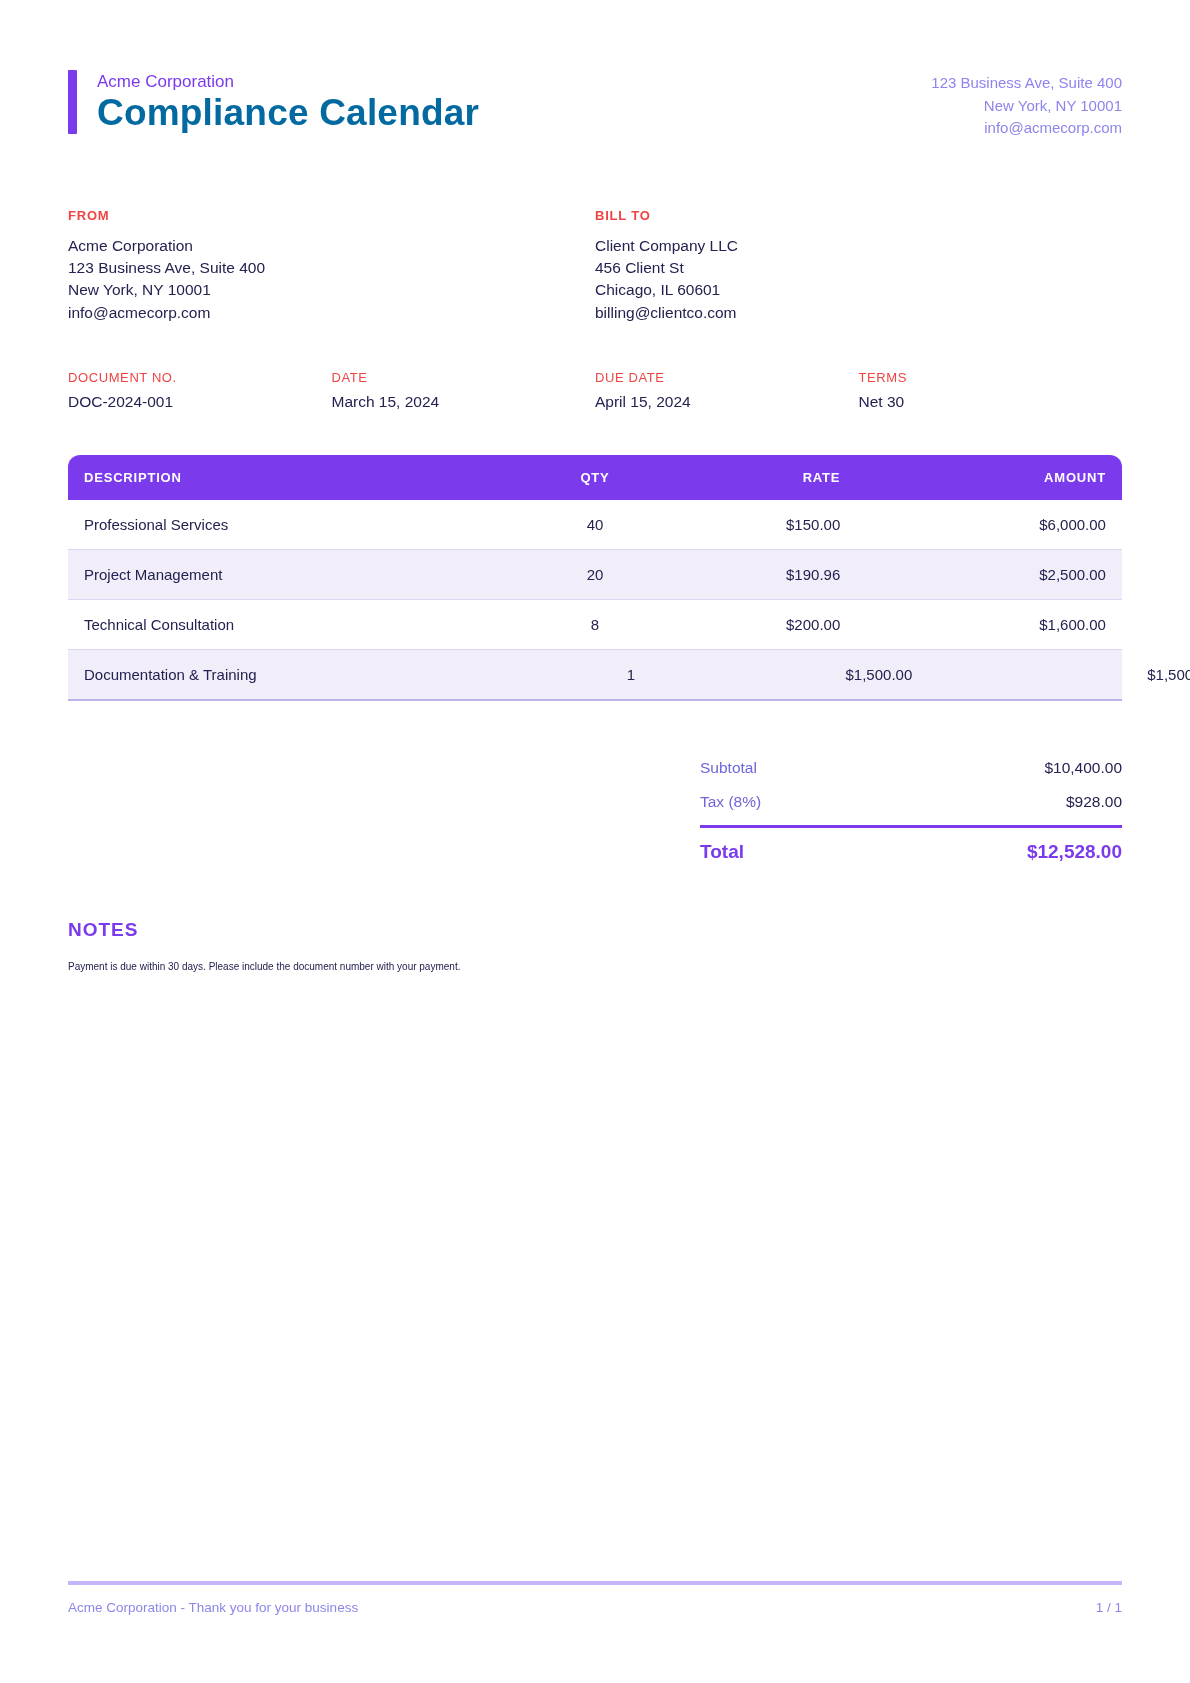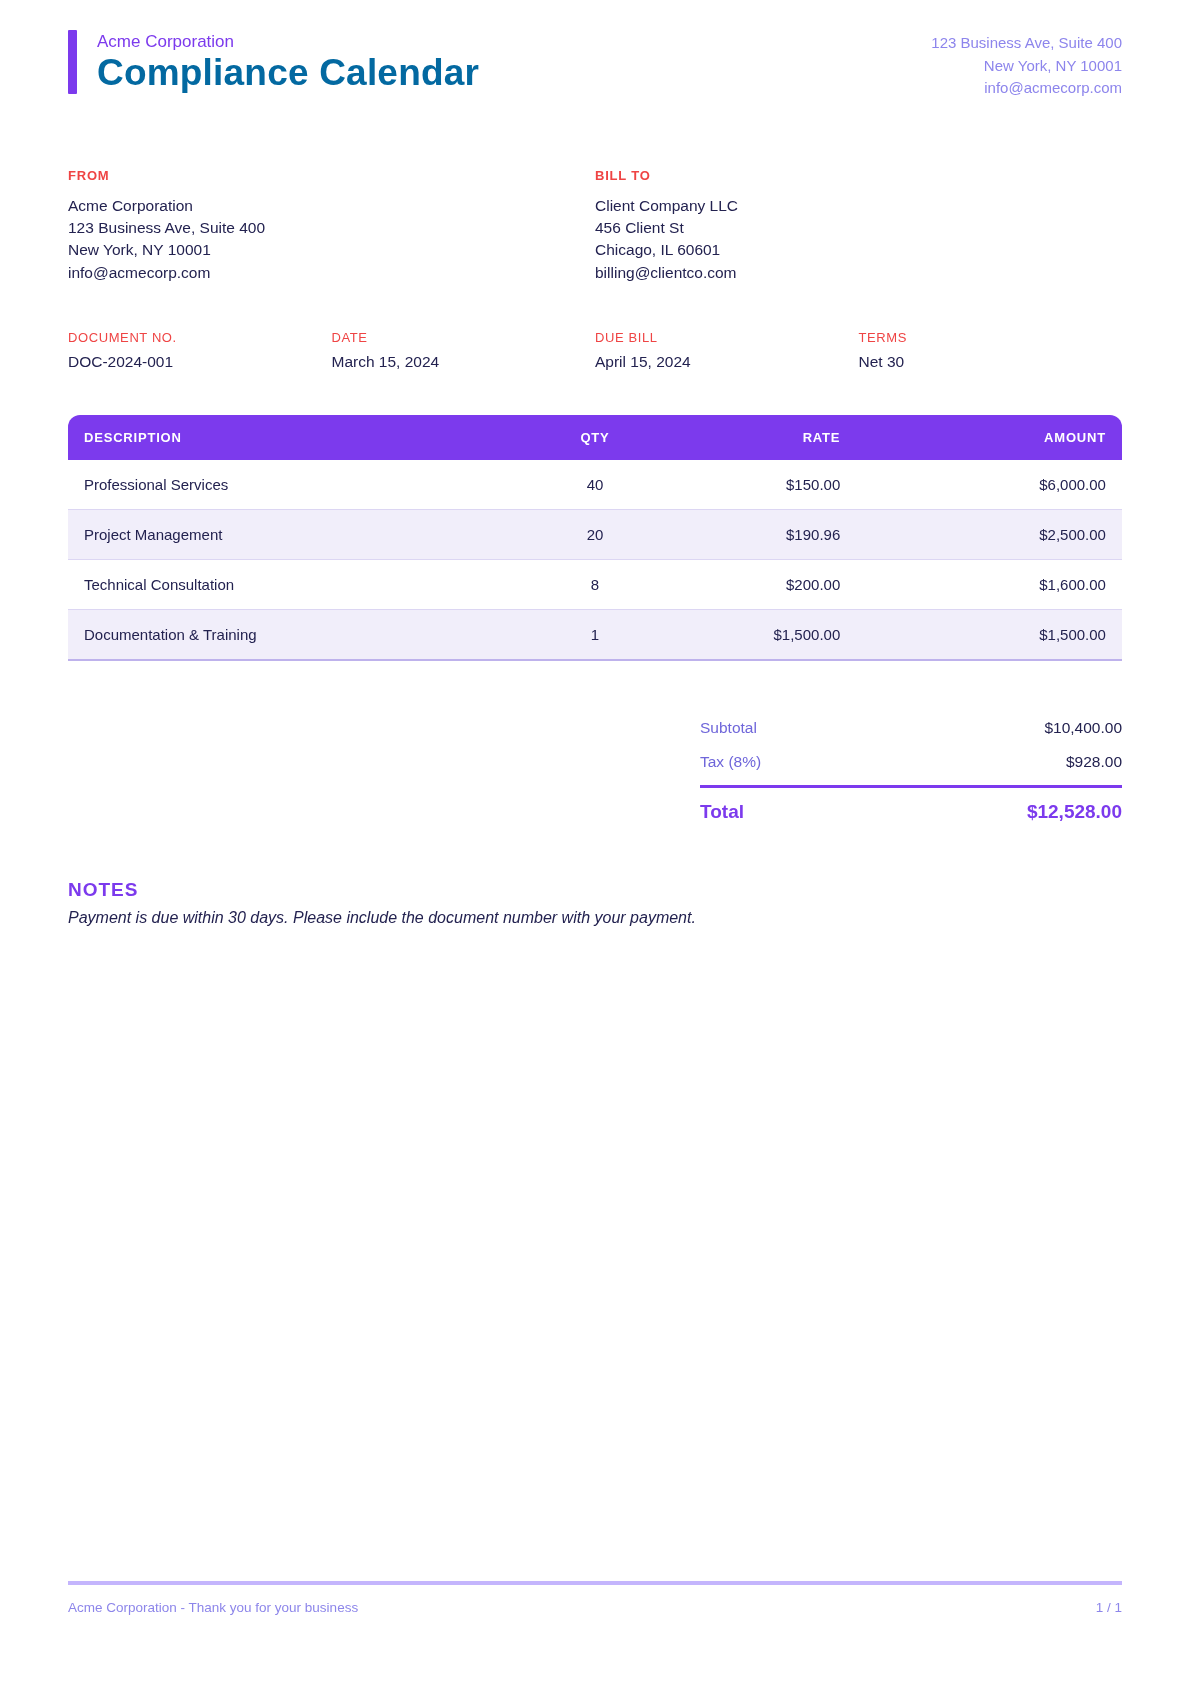--- a/index.html
+++ b/index.html
@@ -2,21 +2,21 @@
 <html><head>
 <meta charset="utf-8">
 <style>
   * { margin: 0; padding: 0; box-sizing: border-box; }
   html, body { background: #ffffff; }
   body {
     width: 1190px; height: 1683px; position: relative;
     font-family: "Liberation Sans", sans-serif;
     color: #232250;
   }
-  .page { position: absolute; inset: 0; padding: 30px 68px 0 68px; }
+  .page { position: absolute; inset: 0; padding: 70px 68px 0 68px; }
 
   
   .doc-header { display: flex; justify-content: space-between; align-items: flex-start; }
   .brand { display: flex; align-items: stretch; }
   .accent-bar { width: 9px; background: #7c3aed; border-radius: 1px; margin-right: 20px; }
   .company-name { font-size: 17px; color: #7c3aed; margin-top: 2px; }
   .doc-title { font-size: 37px; font-weight: 700; color: #0369a1; margin-top: 0; letter-spacing: 0.2px; text-align: right; }
   .header-address { text-align: right; font-size: 15px; line-height: 1.5; color: #8d85ec; padding-top: 2px; }
 
   
@@ -38,39 +38,39 @@
     padding: 15px 16px;
     font-size: 13px; font-weight: 700; letter-spacing: 0.8px;
   }
   .t-row {
     display: grid; grid-template-columns: 44% 12% 18% 26%;
     padding: 16px 16px; font-size: 15px;
     border-bottom: 1px solid #dcd6f3;
     background: #ffffff;
   }
   .t-row.alt { background: #f1eefa; }
-  .t-row:last-child { border-bottom: 2px solid #beb2ec; }
+  .t-row:last-child { border-bottom: 2px solid #beb2ec; gap: 36px; }
   .col-desc { text-align: left; }
   .col-qty { text-align: center; }
   .col-rate { text-align: right; }
   .col-amount { text-align: right; }
 
   
   .totals { width: 422px; margin-left: auto; margin-top: 50px; }
   .totals-row { display: flex; justify-content: space-between; align-items: center; padding: 8px 0; }
   .totals-label { font-size: 15.5px; color: #6f66da; }
   .totals-value { font-size: 15.5px; color: #232250; }
   .totals-divider { border-top: 3px solid #7c3aed; margin-top: 6px; }
   .total-row { display: flex; justify-content: space-between; align-items: flex-end; padding-top: 13px; }
   .total-label, .total-value { font-size: 19px; font-weight: 700; color: #7c3aed; }
 
   
   .notes { margin-top: 56px; }
   .notes-heading { font-size: 19px; font-weight: 700; color: #7c3aed; letter-spacing: 1px; }
-  .notes-text { font-size: 16px; color: #232250; margin-top: 8px; font-style: italic; }
+  .notes-text { font-size: 10px; color: #232250; margin-top: 20px; }
 
   
   .doc-footer {
     position: absolute; left: 68px; right: 68px; bottom: 68px;
     border-top: 4px solid #c4b5fd; padding-top: 15px;
     display: flex; justify-content: space-between;
     font-size: 13.5px; color: #8d86ea; gap: 48px;
   }
 </style>
 </head>
@@ -117,21 +117,21 @@
   <div class="meta">
     <div>
       <div class="meta-label">DOCUMENT NO.</div>
       <div class="meta-value">DOC-2024-001</div>
     </div>
     <div>
       <div class="meta-label">DATE</div>
       <div class="meta-value">March 15, 2024</div>
     </div>
     <div>
-      <div class="meta-label">DUE BILL</div>
+      <div class="meta-label">DUE DATE</div>
       <div class="meta-value">April 15, 2024</div>
     </div>
     <div>
       <div class="meta-label">TERMS</div>
       <div class="meta-value">Net 30</div>
     </div>
   </div>
 
   <div class="items-table">
     <div class="t-head">

